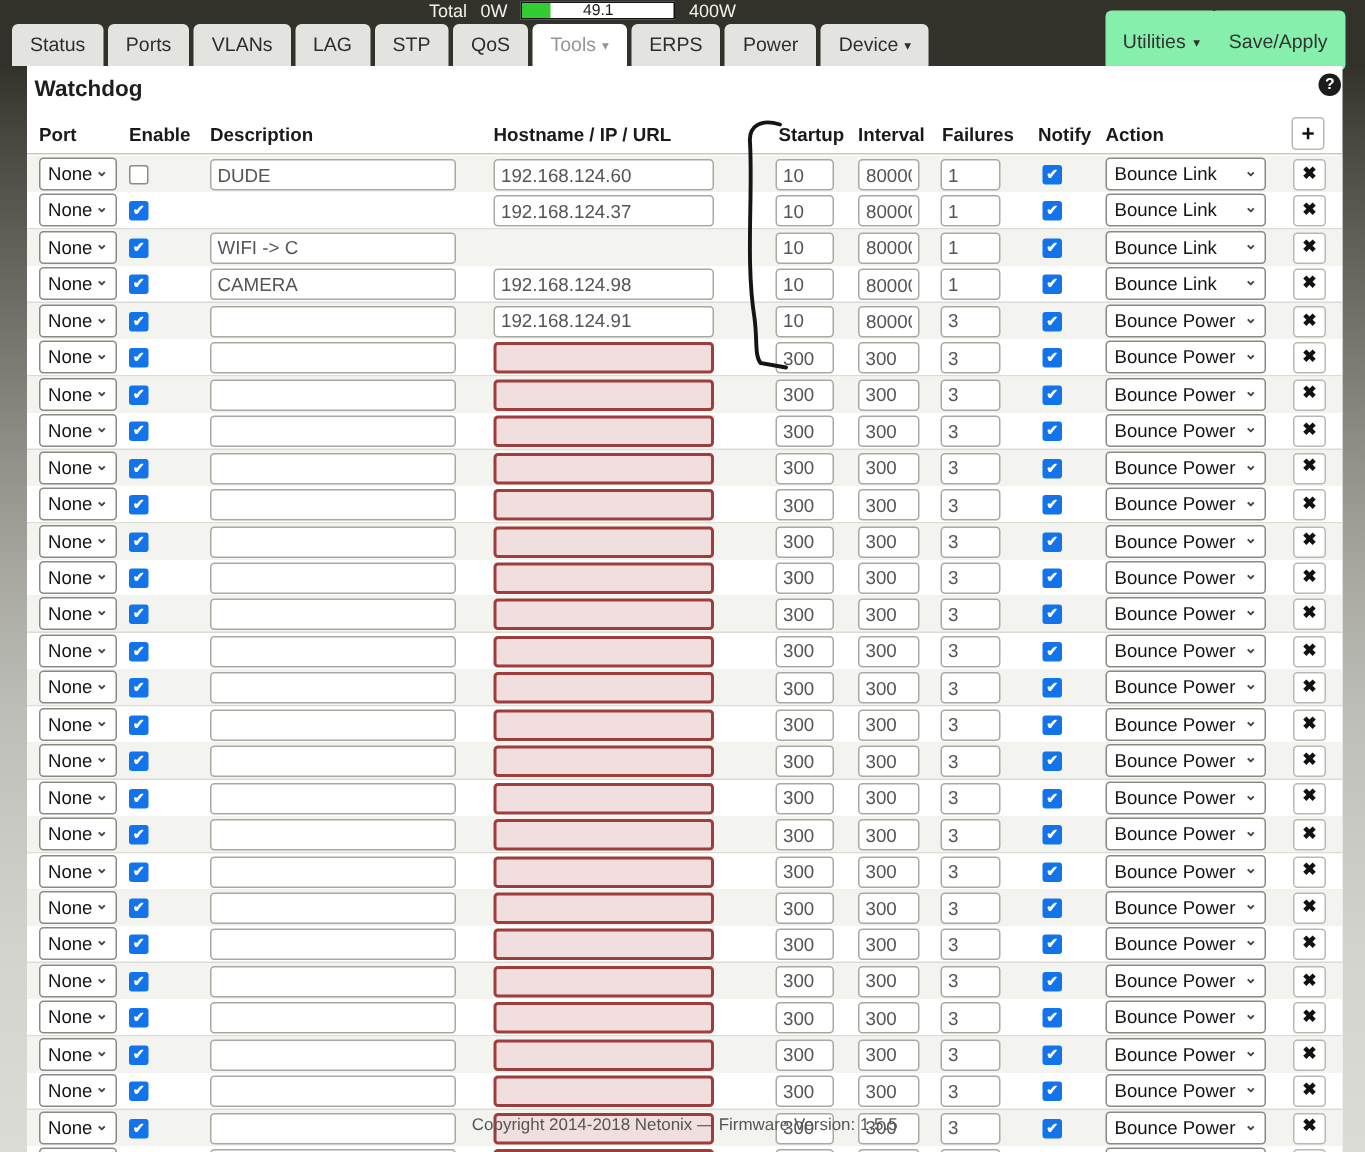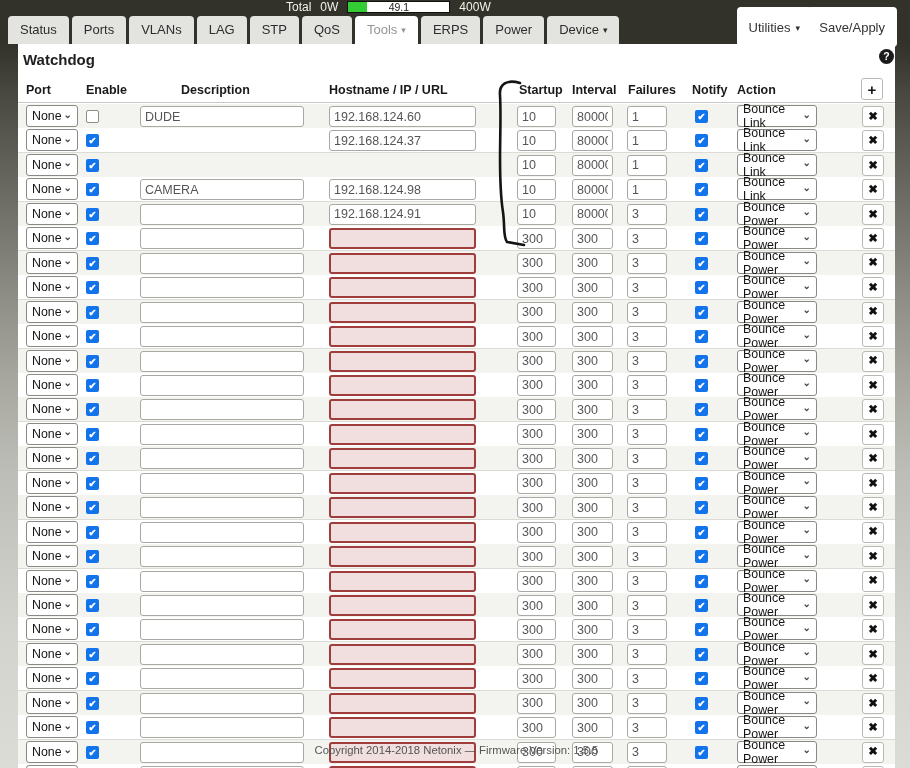--- a/index.html
+++ b/index.html
@@ -12,53 +12,53 @@
   .topbar{position:absolute;left:0;top:0;width:910px;height:44px;background:#32322a;}
   .meter{position:absolute;left:286px;top:0;height:14px;display:flex;align-items:center;gap:9px;color:#f2f2ec;font-size:12px;}
   .m-bar{position:relative;width:103px;height:12px;background:#fff;border:1px solid #111;box-sizing:border-box;}
   .m-fill{position:absolute;left:0;top:0;bottom:0;background:#33cc33;}
   .m-val{position:absolute;left:0;right:0;top:0;text-align:center;color:#1a1a1a;font-size:10.5px;line-height:11px;}
   .tabs{position:absolute;left:8px;top:16px;display:flex;gap:3px;}
   .tab{height:28px;line-height:28px;padding:0 12px;background:#e3e3e0;color:#2d2d2d;font-size:13px;
        border-radius:4px 4px 0 0;white-space:nowrap;cursor:pointer;}
   .tab.active{background:#ffffff;color:#959595;}
   .tab .caret-icon{font-size:9px;margin-left:4px;position:relative;top:-1px;}
-  .tb-btn{position:absolute;top:7px;height:40px;background:#ffffff;border:none;border-radius:4px;
+  .tb-btn{position:absolute;top:7px;height:40px;background:#86efac;border:none;border-radius:4px;
        font-family:"Liberation Sans", sans-serif;font-size:13px;color:#333;padding:0 12px;cursor:pointer;}
   .btn-utils{right:98px;}
   .btn-save{right:13px;}
   .tb-btn .caret-icon{font-size:9px;margin-left:5px;position:relative;top:-1px;}
   
   .content{position:absolute;left:18px;top:44px;width:877px;height:724px;background:#fff;overflow:hidden;}
   .title{position:absolute;left:5px;top:7px;font-size:15px;font-weight:bold;color:#1e1e1e;}
   .help{position:absolute;left:861px;top:5px;width:15px;height:15px;border-radius:50%;background:#1c1c1c;
         color:#fff;font-size:10.5px;font-weight:bold;text-align:center;line-height:15px;cursor:pointer;}
   .h{position:absolute;top:39px;font-size:12.5px;font-weight:bold;color:#1a1a1a;white-space:nowrap;}
-  .h-port{left:8px;} .h-enable{left:68px;} .h-desc{left:122px;margin-left:41px;} .h-host{left:311px;}
+  .h-port{left:8px;} .h-enable{left:68px;} .h-desc{left:122px;} .h-host{left:311px;}
   .h-startup{left:501px;} .h-interval{left:554px;} .h-failures{left:610px;} .h-notify{left:674px;} .h-action{left:719px;}
   .addbtn{position:absolute;left:843px;top:34px;width:22px;height:22px;border:1px solid #b9b9b4;border-radius:3px;
         background:#fff;font-weight:bold;font-size:15px;line-height:1;color:#111;cursor:pointer;padding:0;
         font-family:"Liberation Sans", sans-serif;}
   .hrule{position:absolute;left:0;top:58px;width:877px;height:1px;background:#c9c9c4;}
   
   .row{position:absolute;left:0;width:877px;height:25px;box-sizing:border-box;border-bottom:1px solid #dcdcd6;background:#fff;}
   .row.odd{background:#f3f4ef;}
   .cell{position:absolute;box-sizing:border-box;}
   .sel{display:flex;align-items:center;justify-content:space-between;background:#fff;border:1px solid #8a8a85;
        border-radius:3px;padding:0 5px;font-size:12.4px;color:#141414;cursor:pointer;}
   .sel .scaret{font-size:10px;font-weight:bold;color:#444;margin-top:-4px;}
   .col-port{left:8px;top:1px;width:52px;height:22px;}
   .col-enable{left:68px;top:6px;}
   .col-desc{left:122px;top:2px;width:164px;height:21px;}
   .col-host{left:311px;top:2px;width:147px;height:21px;}
   .col-startup{left:499px;top:2px;width:39px;height:21px;}
   .col-interval{left:554px;top:2px;width:41px;height:21px;}
   .col-failures{left:609px;top:2px;width:40px;height:21px;}
   .col-notify{left:677px;top:6px;}
-  .col-action{left:719px;top:1px;width:80px;height:22px;}
+  .col-action{left:719px;top:1px;width:107px;height:22px;}
   .col-del{left:844px;top:2px;width:22px;height:21px;}
   .tin{border:1px solid #a9a9a4;border-radius:3px;background:#fff;font-family:"Liberation Sans", sans-serif;
        font-size:12.5px;color:#555;padding:0 4px;box-sizing:border-box;outline:none;}
   .tin.invalid{background:#f1dede;border:2px solid #9e3d3b;}
   .cb{width:13px;height:13px;box-sizing:border-box;border-radius:2px;cursor:pointer;}
   .cb.off{background:#fff;border:1.5px solid #8c8c88;}
   .cb.on{background:#1273eb;color:#fff;font-size:9.5px;font-weight:bold;text-align:center;line-height:13px;}
   .xbtn{border:1px solid #b9b9b4;border-radius:3px;background:#fff;font-weight:bold;font-size:11.5px;line-height:1;
        color:#111;cursor:pointer;padding:0;font-family:"Liberation Sans", sans-serif;}
   .footer{position:absolute;left:0;top:700px;width:877px;text-align:center;font-size:11.3px;color:#555;z-index:5;}
@@ -148,20 +148,21 @@
             <span class="scaret">⌄</span>
           </div>
           <button class="cell xbtn col-del">✖</button>
         </div>
         <div class="row odd" style="top: 108.9px;">
           <div class="cell sel col-port">
             <span class="sel-label">None</span>
             <span class="scaret">⌄</span>
           </div>
           <div class="cell cb on col-enable">✔</div>
+          <input class="cell tin col-desc" type="text" value="WIFI -&gt; C" style="">
           <input class="cell tin col-startup" type="text" value="10" style="">
           <input class="cell tin col-interval" type="text" value="80000" style="">
           <input class="cell tin col-failures" type="text" value="1" style="">
           <div class="cell cb on col-notify">✔</div>
           <div class="cell sel col-action">
             <span class="sel-label">Bounce Link</span>
             <span class="scaret">⌄</span>
           </div>
           <button class="cell xbtn col-del">✖</button>
         </div>

